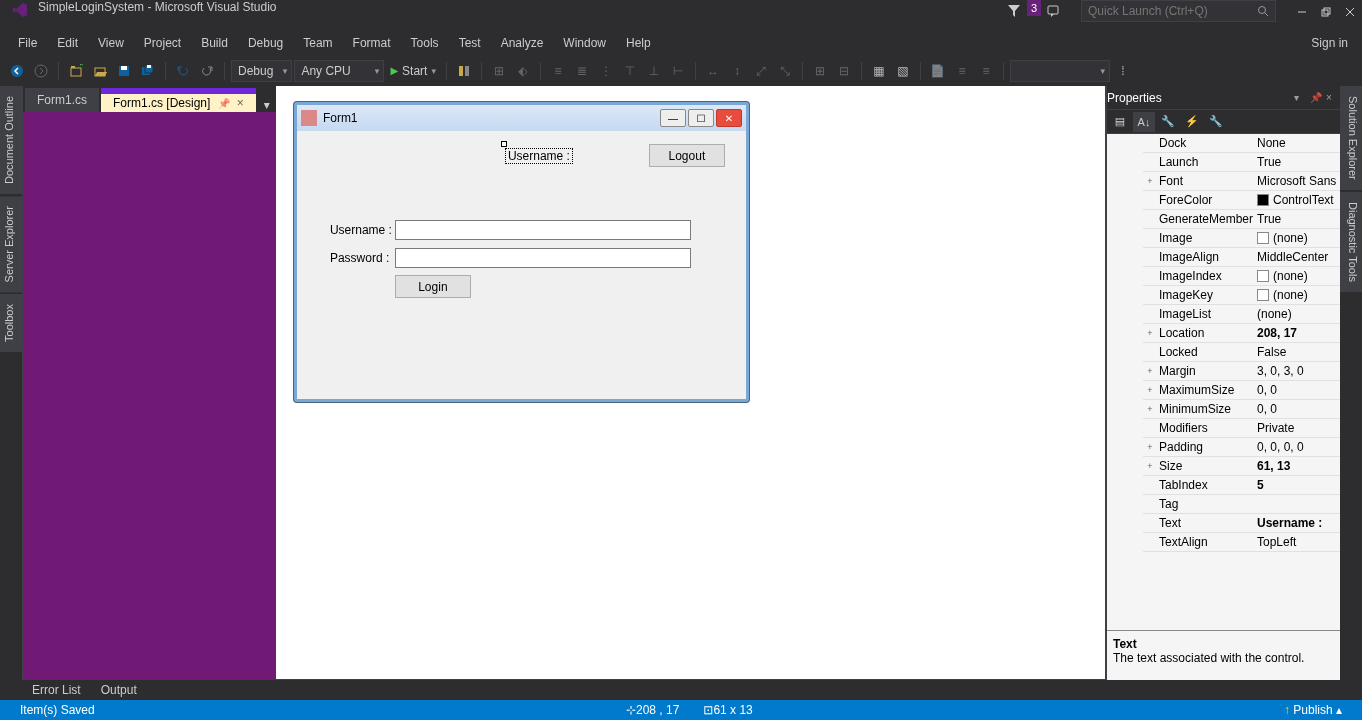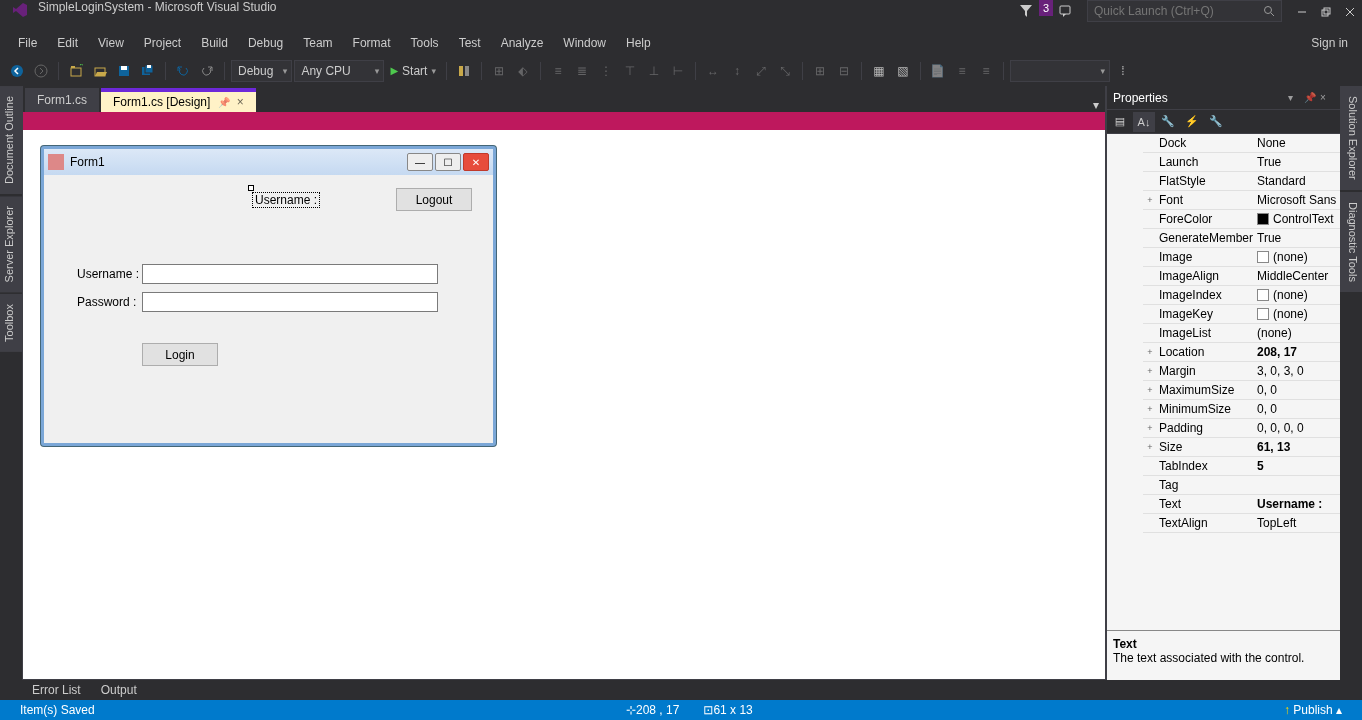--- a/index.html
+++ b/index.html
@@ -5,21 +5,21 @@
 * { margin: 0; padding: 0; box-sizing: border-box; font-family: "Segoe UI", Tahoma, sans-serif; font-size: 12px; }
 body { background: #2d2d30; width: 1362px; height: 720px; overflow: hidden; position: relative; }
 
 
 .titlebar { height: 30px; background: #2d2d30; display: flex; align-items: flex-start; color: #ccc; }
 .titlebar .vs-icon { width: 20px; height: 20px; margin: 0 8px 0 10px; display: flex; align-items: center; justify-content: center; }
 .titlebar .title { flex: 0 0 auto; }
 .titlebar .spacer { flex: 1; }
 .titlebar .tb-icon { width: 22px; height: 22px; display: flex; align-items: center; justify-content: center; margin: 0 2px; }
 .titlebar .badge { background: #68217a; color: #fff; padding: 0 4px; font-size: 11px; line-height: 16px; height: 16px; }
-.quicklaunch { width: 195px; height: 22px; background: #333337; border: 1px solid #3f3f46; color: #999; padding: 0 6px; display: flex; align-items: center; margin: 0 8px; }
+.quicklaunch { width: 195px; height: 22px; background: #333337; border: 1px solid #3f3f46; color: #999; padding: 0 6px; display: flex; align-items: center; margin: 0 14px; }
 .quicklaunch input { background: transparent; border: none; outline: none; color: #999; flex: 1; font-size: 12px; }
 .win-btn { width: 24px; height: 24px; display: flex; align-items: center; justify-content: center; color: #ccc; }
 
 
 .menubar { height: 26px; background: #2d2d30; display: flex; align-items: center; padding-left: 8px; color: #ccc; }
 .menubar .menu-item { padding: 4px 10px; cursor: default; }
 .menubar .spacer { flex: 1; }
 .menubar .signin { padding: 4px 14px; }
 
 
@@ -33,26 +33,26 @@
 
 
 .main { position: absolute; top: 86px; bottom: 40px; left: 0; right: 0; display: flex; }
 
 
 .vtabs-left, .vtabs-right { width: 22px; background: #2d2d30; display: flex; flex-direction: column; }
 .vtab { writing-mode: vertical-rl; transform: rotate(180deg); padding: 10px 3px; color: #ccc; background: #3f3f46; margin-bottom: 2px; text-align: center; cursor: default; font-size: 11px; }
 .vtabs-right .vtab { transform: none; writing-mode: vertical-rl; }
 
 
-.center { flex: 1; display: flex; flex-direction: column; background: #be185d; border: 1px solid #3f3f46; border-top: none; gap: 18px; }
+.center { flex: 1; display: flex; background: #701a75; border: 1px solid #3f3f46; border-top: none; }
 
 
 .doctabs { height: 26px; background: #2d2d30; display: flex; align-items: flex-end; padding-left: 2px; }
 .doctab { height: 24px; padding: 0 12px; background: #3f3f46; color: #ccc; display: flex; align-items: center; margin-right: 2px; position: relative; }
-.doctab.active { background: #fff2c7; color: #000; border-top: 4px solid #6d28d9; }
+.doctab.active { background: #fff2c7; color: #000; border-top: 6px solid #6d28d9; }
 .doctab .pin { margin-left: 8px; font-size: 10px; opacity: .6; }
 .doctab .close { margin-left: 6px; font-size: 12px; opacity: .6; }
 .doctabs .drop { margin-left: auto; color: #ccc; padding: 0 6px; }
 
 
 .designer { flex: 1; background: #fff; position: relative; overflow: hidden; }
 .form-frame { position: absolute; left: 18px; top: 16px; width: 455px; height: 300px; background: #e8f0fb; border: 3px solid #7ba7d7; border-radius: 3px; box-shadow: 0 0 0 1px #467; }
 .form-titlebar { height: 26px; display: flex; align-items: center; padding: 0 4px; background: linear-gradient(#dce8f7, #c5d9f1); }
 .form-titlebar .app-icon { width: 16px; height: 16px; background: #d88; margin-right: 6px; }
 .form-titlebar .title { flex: 1; color: #000; }
@@ -60,21 +60,21 @@
 .form-titlebar .wbtn.close { background: #e74c3c; color: #fff; border-color: #c0392b; }
 .form-body { position: relative; height: calc(100% - 26px); background: #f0f0f0; }
 .ctl-label { position: absolute; font-size: 12px; color: #000; }
 .ctl-label.selected { border: 1px dotted #000; padding: 0 2px; }
 .ctl-handle { position: absolute; width: 6px; height: 6px; background: #fff; border: 1px solid #000; }
 .ctl-text { position: absolute; height: 20px; background: #fff; border: 1px solid #7a7a7a; }
 .ctl-button { position: absolute; height: 23px; background: #e1e1e1; border: 1px solid #adadad; display: flex; align-items: center; justify-content: center; color: #000; }
 
 
 .props { width: 234px; background: #252526; border-left: 1px solid #3f3f46; display: flex; flex-direction: column; color: #ccc; }
-.props-header { height: 24px; background: #2d2d30; display: flex; align-items: center; padding: 0 6px; border-bottom: 1px solid #3f3f46; }
+.props-header { height: 24px; background: #2d2d30; display: flex; align-items: center; padding: 0 0; border-bottom: 1px solid #3f3f46; }
 .props-header .title { color: #fff; flex: 1; }
 .props-header .ico { width: 14px; margin-left: 2px; font-size: 10px; opacity: .7; }
 .props-obj { height: 22px; background: #333337; border: 1px solid #3f3f46; margin: 2px; display: flex; align-items: center; padding: 0 4px; }
 .props-obj .name { font-weight: bold; margin-right: 4px; }
 .props-obj .type { flex: 1; overflow: hidden; white-space: nowrap; }
 .props-obj::after { content: "▾"; font-size: 9px; color: #999; }
 .props-toolbar { height: 24px; display: flex; align-items: center; padding: 0 2px; gap: 2px; background: #2d2d30; border-bottom: 1px solid #3f3f46; }
 .props-toolbar .pbtn { width: 22px; height: 20px; display: flex; align-items: center; justify-content: center; font-size: 11px; }
 .props-toolbar .pbtn.active { background: #3f3f46; }
 .props-grid { flex: 1; overflow-y: auto; background: #f5f5f5; color: #000; padding-left: 36px; }
@@ -296,21 +296,21 @@
           <div class="wbtn close">✕</div>
         </div>
         <div class="form-body">
           <div class="ctl-handle" style="left:204px; top:10px;"></div>
           <div class="ctl-label selected" style="left:208px; top:17px;">Username :</div>
           <div class="ctl-button" style="left:352px; top:13px; width:76px;">Logout</div>
           <div class="ctl-label" style="left:33px; top:92px;">Username :</div>
           <div class="ctl-text" style="left:98px; top:89px; width:296px;"></div>
           <div class="ctl-label" style="left:33px; top:120px;">Password :</div>
           <div class="ctl-text" style="left:98px; top:117px; width:296px;"></div>
-          <div class="ctl-button" style="left:98px; top:144px; width:76px;margin-top:24px;">Login</div>
+          <div class="ctl-button" style="left:98px; top:144px; width:76px;">Login</div>
         </div>
       </div>
     </div>
   </div>
 
   <div class="props">
     <div class="props-header">
       <div class="title">Properties</div>
       <div class="ico">▾</div>
       <div class="ico">📌</div>
@@ -332,27 +332,20 @@
           </div>
         </div>
         <div class="prow">
           <div class="exp"></div>
           <div class="pname">Launch</div>
           <div class="pval">
             <span>True</span>
           </div>
         </div>
         <div class="prow">
-          <div class="exp"></div>
-          <div class="pname">FlatStyle</div>
-          <div class="pval">
-            <span>Standard</span>
-          </div>
-        </div>
-        <div class="prow">
           <div class="exp">+</div>
           <div class="pname">Font</div>
           <div class="pval">
             <span>Microsoft Sans Ser</span>
           </div>
         </div>
         <div class="prow">
           <div class="exp"></div>
           <div class="pname">ForeColor</div>
           <div class="pval">
@@ -406,38 +399,52 @@
           </div>
         </div>
         <div class="prow bold">
           <div class="exp">+</div>
           <div class="pname">Location</div>
           <div class="pval">
             <span>208, 17</span>
           </div>
         </div>
         <div class="prow">
+          <div class="exp"></div>
+          <div class="pname">Locked</div>
+          <div class="pval">
+            <span>False</span>
+          </div>
+        </div>
+        <div class="prow">
           <div class="exp">+</div>
           <div class="pname">Margin</div>
           <div class="pval">
             <span>3, 0, 3, 0</span>
           </div>
         </div>
         <div class="prow">
           <div class="exp">+</div>
           <div class="pname">MaximumSize</div>
           <div class="pval">
             <span>0, 0</span>
           </div>
         </div>
         <div class="prow">
           <div class="exp">+</div>
           <div class="pname">MinimumSize</div>
           <div class="pval">
             <span>0, 0</span>
+          </div>
+        </div>
+        <div class="prow">
+          <div class="exp"></div>
+          <div class="pname">Modifiers</div>
+          <div class="pval">
+            <span>Private</span>
           </div>
         </div>
         <div class="prow">
           <div class="exp">+</div>
           <div class="pname">Padding</div>
           <div class="pval">
             <span>0, 0, 0, 0</span>
           </div>
         </div>
         <div class="prow bold">

